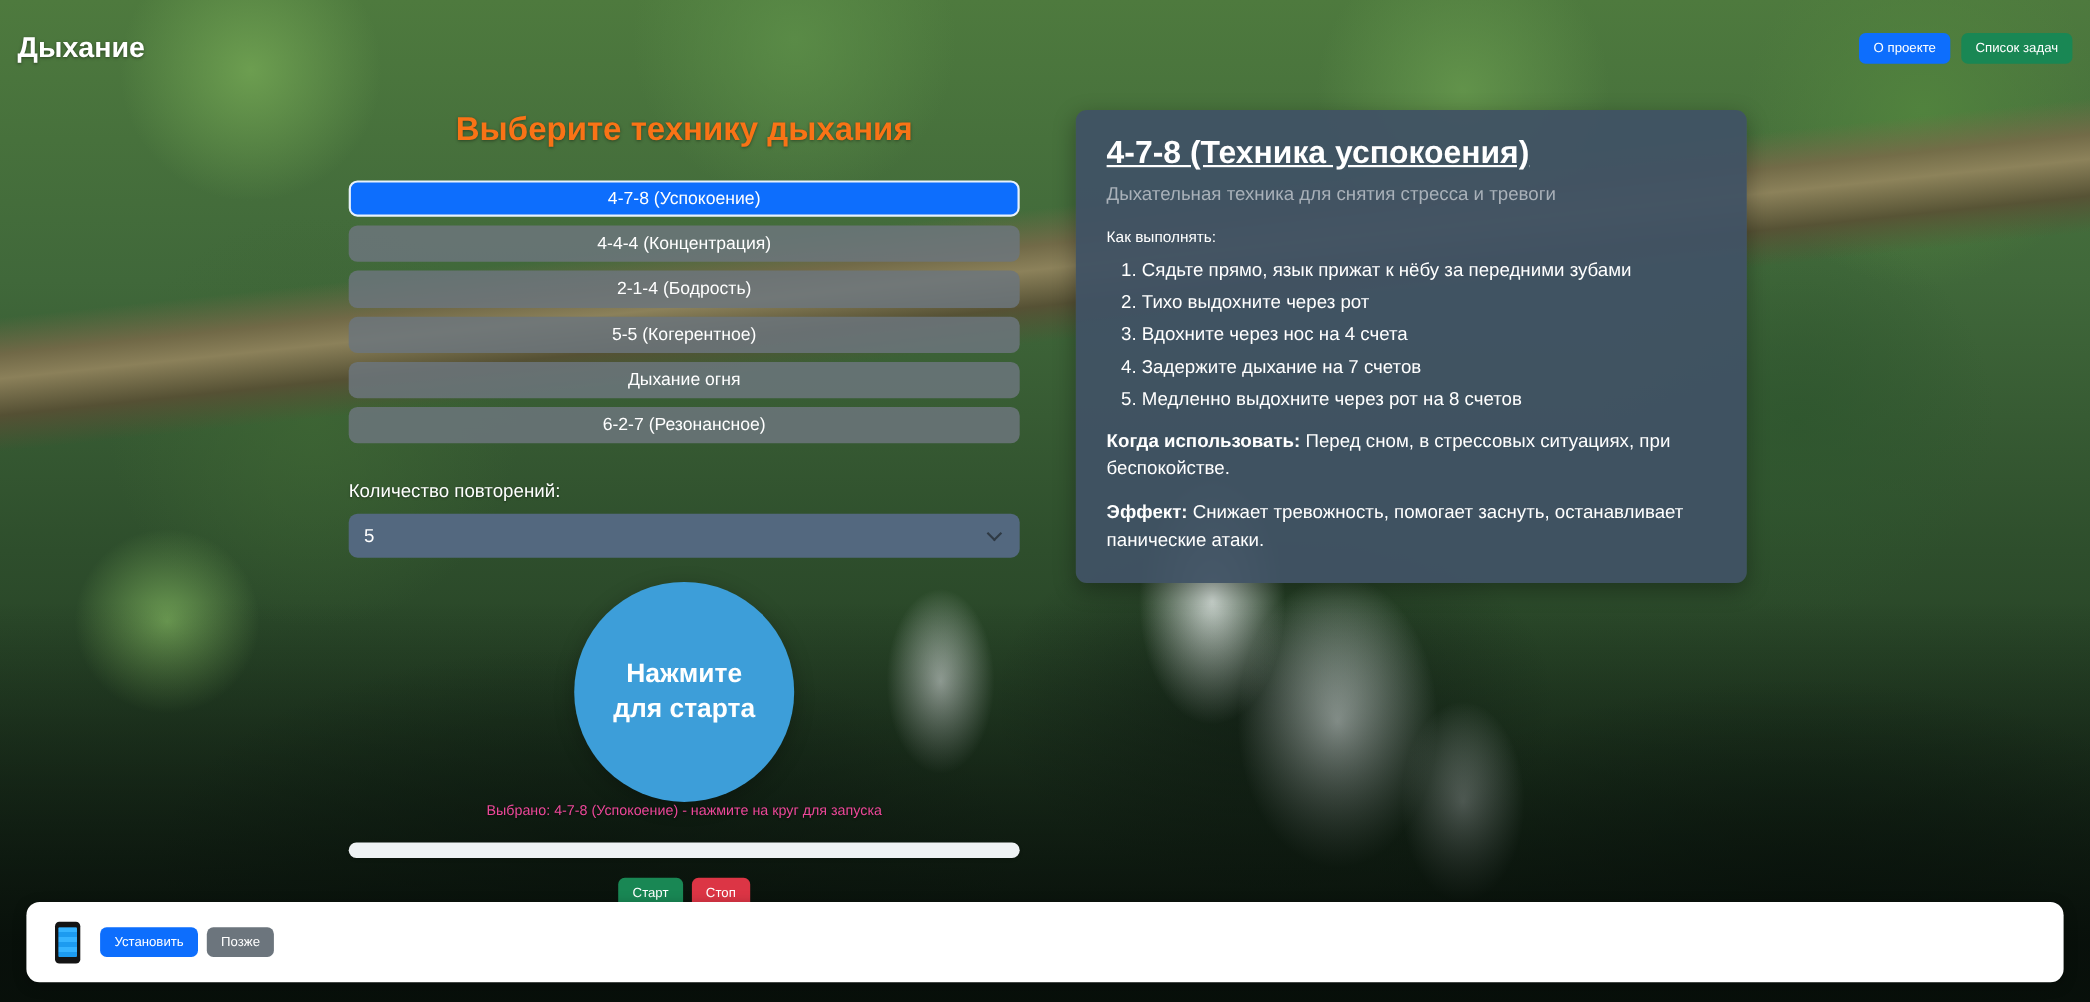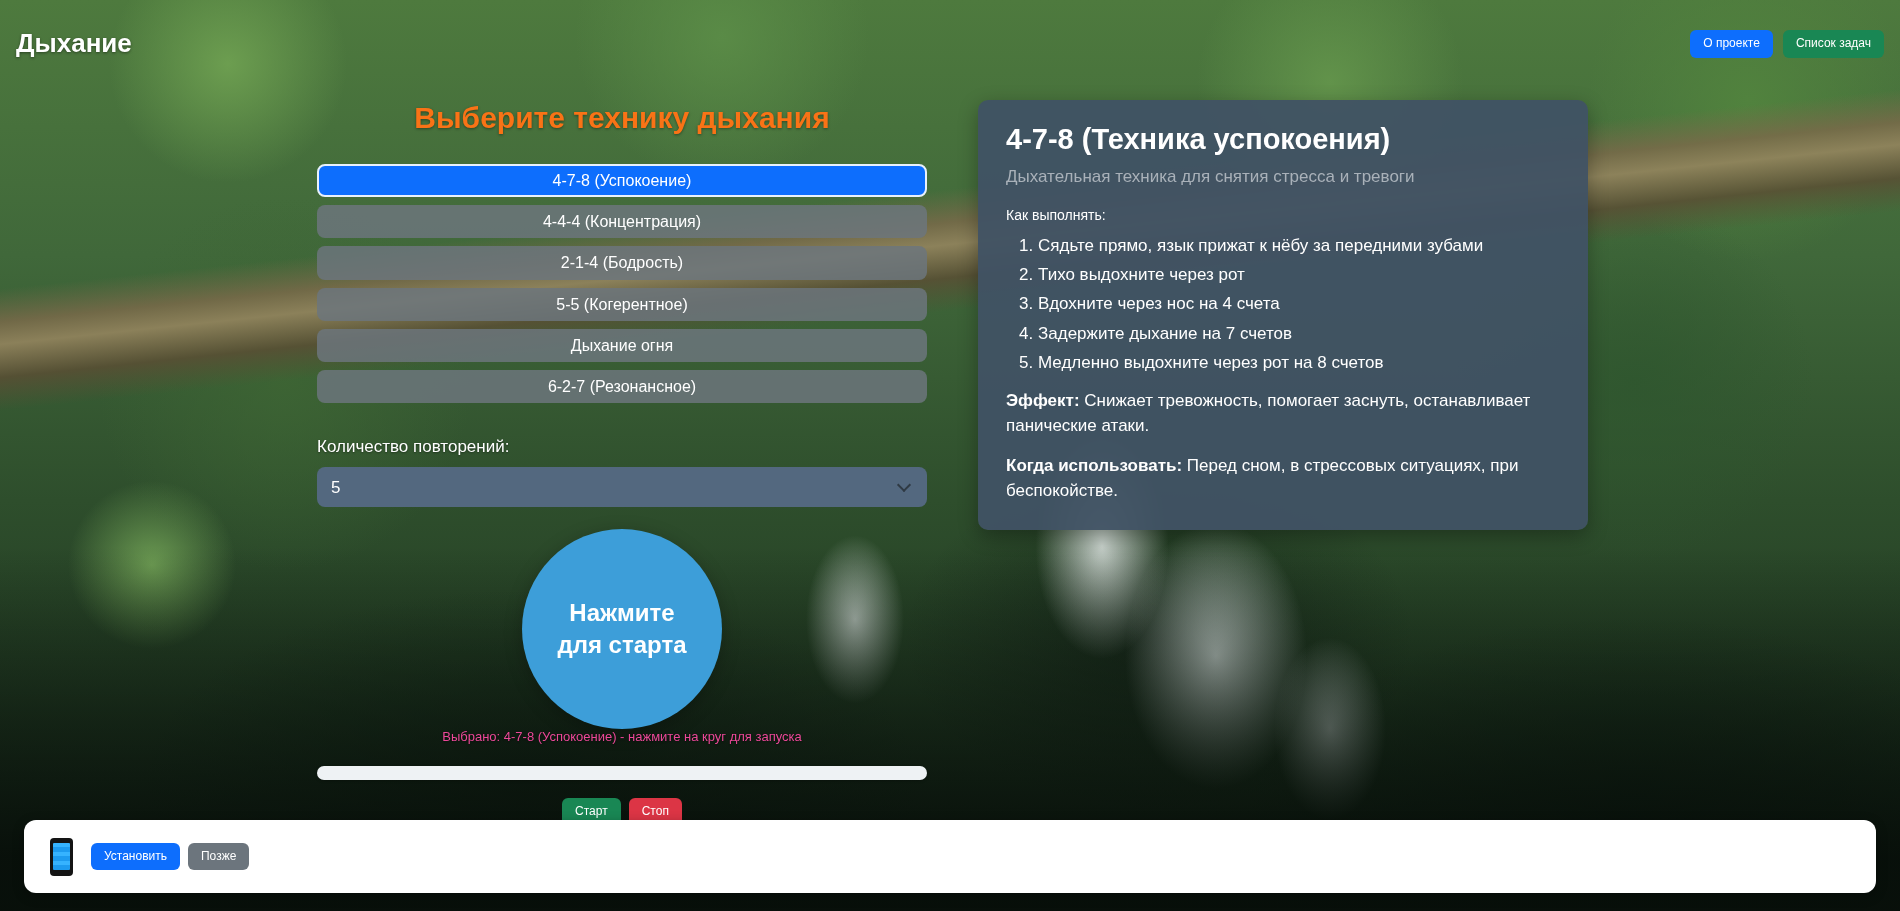--- a/index.html
+++ b/index.html
@@ -95,21 +95,21 @@
   
   .clapper-icon { position: relative; width: 17px; height: 12px; display: inline-block;
                   background: #222; border-radius: 1px 1px 2px 2px; margin-top: 4px; }
   .clapper-top { position: absolute; top: -5px; left: 0; right: 0; height: 5px; border-radius: 1px;
                  background: repeating-linear-gradient(55deg, #222 0 3px, #eee 3px 6px); }
 
   
   .info-card { left: 978px; top: 100px; width: 610px; min-height: 422px;
                background: rgba(64,82,100,0.95); border-radius: 10px; padding: 22px 28px 26px;
                color: #fff; box-shadow: 0 6px 20px rgba(0,0,0,0.3); }
-  .info-title { font-size: 29px; font-weight: bold; line-height: 1.2; }
+  .info-title { font-size: 29px; font-weight: bold; line-height: 1.2; text-decoration: underline; }
   .info-subtitle { margin-top: 10px; font-size: 17px; color: #a9b1b9; }
   .info-howto { margin-top: 20px; font-size: 14px; font-weight: normal; }
   .info-steps { margin: 12px 0 0; padding-left: 32px; text-align: left; }
   .info-steps li { font-size: 17px; line-height: 1.25; margin-bottom: 8px; }
   .info-para { margin-top: 16px; font-size: 17px; line-height: 1.45; }
   .info-para b { font-weight: bold; }
 
   
   .install-banner { left: 24px; width: 1852px; top: 820px; height: 73px; background: #fff;
                     border-radius: 12px; display: flex; align-items: center; padding: 0 20px;
@@ -197,22 +197,22 @@
   <div class="info-title">4-7-8 (Техника успокоения)</div>
   <div class="info-subtitle">Дыхательная техника для снятия стресса и тревоги</div>
   <div class="info-howto">Как выполнять:</div>
   <ol class="info-steps">
     <li>Сядьте прямо, язык прижат к нёбу за передними зубами</li>
     <li>Тихо выдохните через рот</li>
     <li>Вдохните через нос на 4 счета</li>
     <li>Задержите дыхание на 7 счетов</li>
     <li>Медленно выдохните через рот на 8 счетов</li>
   </ol>
+  <div class="info-para"><b>Когда использовать:</b><span> Перед сном, в стрессовых ситуациях, при беспокойстве.</span></div>
   <div class="info-para"><b>Эффект:</b><span> Снижает тревожность, помогает заснуть, останавливает панические атаки.</span></div>
-  <div class="info-para"><b>Когда использовать:</b><span> Перед сном, в стрессовых ситуациях, при беспокойстве.</span></div>
 </div>
 
 <div class="layer install-banner">
   <span class="phone-icon">
       <span class="phone-screen"></span>
     </span>
   <div class="install-buttons">
     <button class="btn btn-blue">Установить</button>
     <button class="btn btn-gray">Позже</button>
   </div>

